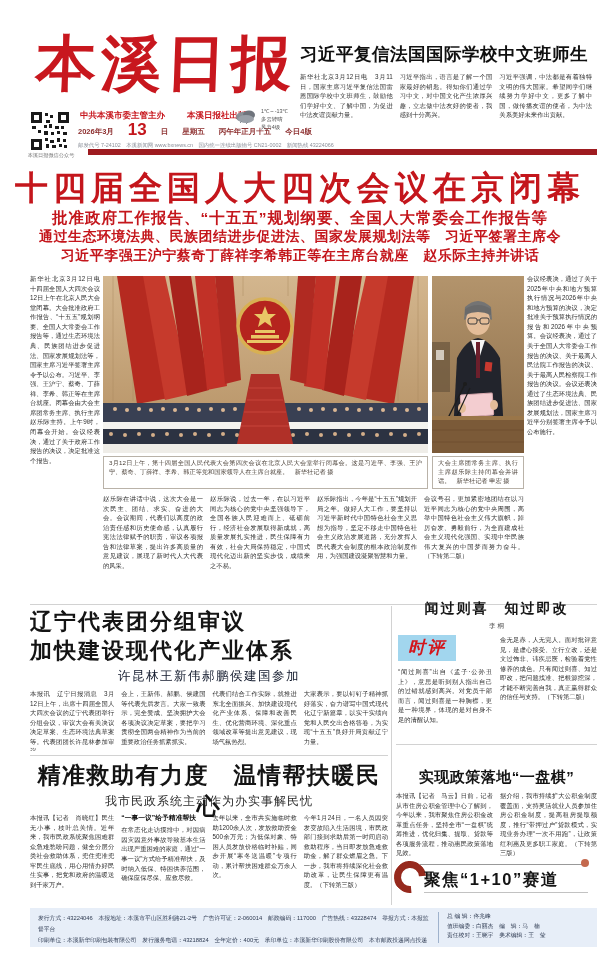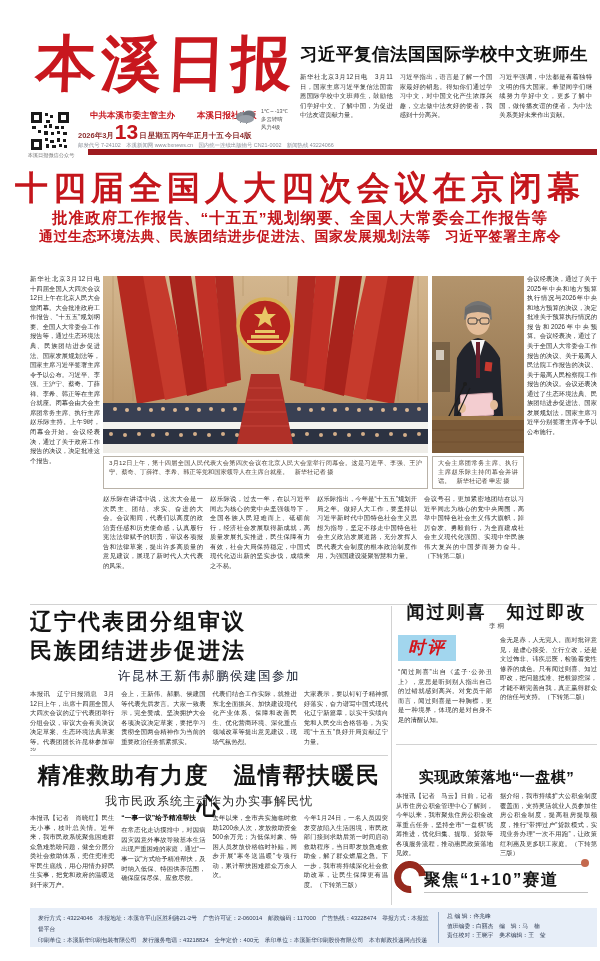--- a/index.html
+++ b/index.html
@@ -5,24 +5,24 @@
   * { margin:0; padding:0; box-sizing:border-box; }
   body { background:#ffffff; font-family:"Liberation Sans", sans-serif; }
   #page { position:relative; width:600px; height:961px; background:#fff; overflow:hidden; margin:0 auto; }
   .abs { position:absolute; }
   .just { text-align:justify; }
   .smalltext { font-size:6.3px; line-height:1.52; color:#2e2e2e; overflow:hidden; }
 
   
   .mast-title { left:36px; top:24px; width:260px; font-size:60px; font-weight:900; color:#c8171e;
                 letter-spacing:5px; transform:skewX(-2deg); font-family:"Liberation Serif", serif; }
-  .org-line { left:80px; top:110px; width:230px; display:flex; gap:22px; font-size:8.5px; font-weight:bold; color:#c8171e;margin-left:10px; }
-  .date-line { left:78px; top:121px; display:flex; align-items:flex-end; gap:1px; color:#8d2f2f; font-weight:bold; }
+  .org-line { left:80px; top:110px; width:230px; display:flex; gap:22px; font-size:8.5px; font-weight:bold; color:#c8171e; }
+  .date-line { left:78px; top:121px; display:flex; align-items:flex-end; gap:14px; color:#8d2f2f; font-weight:bold; }
   .date-line .sm { font-size:7.5px; line-height:1.6; }
-  .date-line .big { font-size:21px; color:#c4161c; line-height:1;text-align:center; }
+  .date-line .big { font-size:17px; color:#c4161c; line-height:1;text-align:center; }
   .info-line { left:78px; top:142px; width:420px; font-size:5.4px; color:#8a8f99; white-space:nowrap; overflow:hidden; }
   .weather-box { left:234px; top:107px; width:75px; display:flex; gap:3px; }
   .weather-text { font-size:5.4px; color:#555; line-height:1.5; }
   .red-bar { left:88px; top:149px; width:509px; height:6px; background:#9e1b20; }
   .qr-caption { left:22px; top:152px; width:58px; font-size:5.2px; color:#777; text-align:center; }
 
   
   .letter-headline { left:296px; top:42px; width:296px; text-align:center; font-size:17.5px;
                      font-weight:900; color:#101010; letter-spacing:0.5px; }
   .letter-cols { left:300px; top:72px; width:292px; height:74px; display:flex; gap:7px; }
@@ -52,21 +52,21 @@
   .hrule { height:1px; background:#d2d2d2; }
 
   
   .ln-title { left:30px; width:358px; font-size:22px; font-weight:900; color:#141414;
               letter-spacing:2px; font-family:"Liberation Serif", serif; }
   .ln-sub { left:30px; top:668px; width:358px; text-align:center; font-size:12.5px; letter-spacing:1.5px; color:#0f172a; }
   .ln-cols { left:30px; top:689px; width:358px; height:62px; display:flex; gap:7px; }
   .ln-cols div { flex:1; }
 
   
-  .comm-headline { left:396px; top:600px; width:201px; text-align:center; font-size:18px; font-weight:900;
+  .comm-headline { left:396px; top:600px; width:201px; text-align:center; font-size:14px; font-weight:900;
                    letter-spacing:2px; color:#141414;font-family:Liberation Mono, monospace; }
   .comm-byline { left:396px; top:622px; width:201px; text-align:center; font-size:6.5px; color:#444; }
   .comm-label { left:398px; top:635px; width:58px; height:26px; background:#a2d6ee; color:#d4161c;
                 font-size:17px; font-weight:900; text-align:center; line-height:26px; letter-spacing:2px;
                 font-style:italic; }
   .comm-col1 { left:398px; top:667px; width:94px; height:74px; }
   .comm-col2 { left:500px; top:635px; width:97px; height:106px; }
 
   
   .hs-title { left:396px; width:201px; text-align:center; font-size:15px; font-weight:900; color:#141414; letter-spacing:0.5px; }
@@ -171,20 +171,21 @@
   <div class="abs letter-headline">习近平复信法国国际学校中文班师生</div>
   <div class="abs letter-cols smalltext just">
     <div>新华社北京3月12日电　3月11日，国家主席习近平复信法国雷恩国际学校中文班师生，鼓励他们学好中文、了解中国，为促进中法友谊贡献力量。</div>
     <div>习近平指出，语言是了解一个国家最好的钥匙。得知你们通过学习中文，对中国文化产生浓厚兴趣，立志做中法友好的使者，我感到十分高兴。</div>
     <div>习近平强调，中法都是有着独特文明的伟大国家。希望同学们继续努力学好中文，更多了解中国，做传播友谊的使者，为中法关系美好未来作出贡献。</div>
   </div>
 
   <div class="abs main-headline">十四届全国人大四次会议在京闭幕</div>
   <div class="abs deck deck1">批准政府工作报告、“十五五”规划纲要、全国人大常委会工作报告等</div>
   <div class="abs deck deck2">通过生态环境法典、民族团结进步促进法、国家发展规划法等　习近平签署主席令</div>
+  <div class="abs deck deck3">习近平李强王沪宁蔡奇丁薛祥李希韩正等在主席台就座　赵乐际主持并讲话</div>
 
   <div class="abs lead-left smalltext just">新华社北京3月12日电　十四届全国人大四次会议12日上午在北京人民大会堂闭幕。大会批准政府工作报告、“十五五”规划纲要、全国人大常委会工作报告等，通过生态环境法典、民族团结进步促进法、国家发展规划法等，国家主席习近平签署主席令予以公布。习近平、李强、王沪宁、蔡奇、丁薛祥、李希、韩正等在主席台就座。闭幕会由大会主席团常务主席、执行主席赵乐际主持。上午9时，闭幕会开始。会议经表决，通过了关于政府工作报告的决议，决定批准这个报告。</div>
 
   <svg class="abs photo-left" viewBox="0 0 325 177" preserveAspectRatio="none">
     <defs>
       <linearGradient id="wood" x1="0" y1="0" x2="0" y2="1">
         <stop offset="0" stop-color="#d3b68e"></stop>
           <stop offset="1" stop-color="#b48f62"></stop>
       </linearGradient>
     </defs>
@@ -325,21 +326,21 @@
     <div>赵乐际指出，今年是“十五五”规划开局之年。做好人大工作，要坚持以习近平新时代中国特色社会主义思想为指导，坚定不移走中国特色社会主义政治发展道路，充分发挥人民代表大会制度的根本政治制度作用，为强国建设凝聚智慧和力量。</div>
     <div>会议号召，更加紧密地团结在以习近平同志为核心的党中央周围，高举中国特色社会主义伟大旗帜，踔厉奋发、勇毅前行，为全面建成社会主义现代化强国、实现中华民族伟大复兴的中国梦而努力奋斗。（下转第二版）</div>
   </div>
 
   <div class="abs hrule" style="left:30px;top:604px;width:567px;"></div>
   <div class="abs vrule" style="left:391px;top:606px;height:299px;"></div>
   <div class="abs hrule" style="left:30px;top:755px;width:358px;"></div>
   <div class="abs hrule" style="left:396px;top:744px;width:201px;"></div>
 
   <div class="abs ln-title" style="top:607px;">辽宁代表团分组审议</div>
-  <div class="abs ln-title" style="top:636px;">民族团结进步促进法</div>
+  <div class="abs ln-title" style="top:636px;">加快建设现代化产业体系</div>
   <div class="abs ln-sub">许昆林王新伟郝鹏侯建国参加</div>
   <div class="abs ln-cols smalltext just">
     <div>本报讯　辽宁日报消息　3月12日上午，出席十四届全国人大四次会议的辽宁代表团举行分组会议，审议大会有关决议决定草案、生态环境法典草案等。代表团团长许昆林参加审议。</div>
     <div>会上，王新伟、郝鹏、侯建国等代表先后发言。大家一致表示，完全赞成、坚决拥护大会各项决议决定草案，要把学习贯彻全国两会精神作为当前的重要政治任务抓紧抓实。</div>
     <div>代表们结合工作实际，就推进东北全面振兴、加快建设现代化产业体系、保障和改善民生、优化营商环境、深化重点领域改革等提出意见建议，现场气氛热烈。</div>
     <div>大家表示，要以钉钉子精神抓好落实，奋力谱写中国式现代化辽宁新篇章，以实干实绩向党和人民交出合格答卷，为实现“十五五”良好开局贡献辽宁力量。</div>
   </div>
 
   <div class="abs comm-headline">闻过则喜　知过即改</div>
   <div class="abs comm-byline">李 桐</div>

